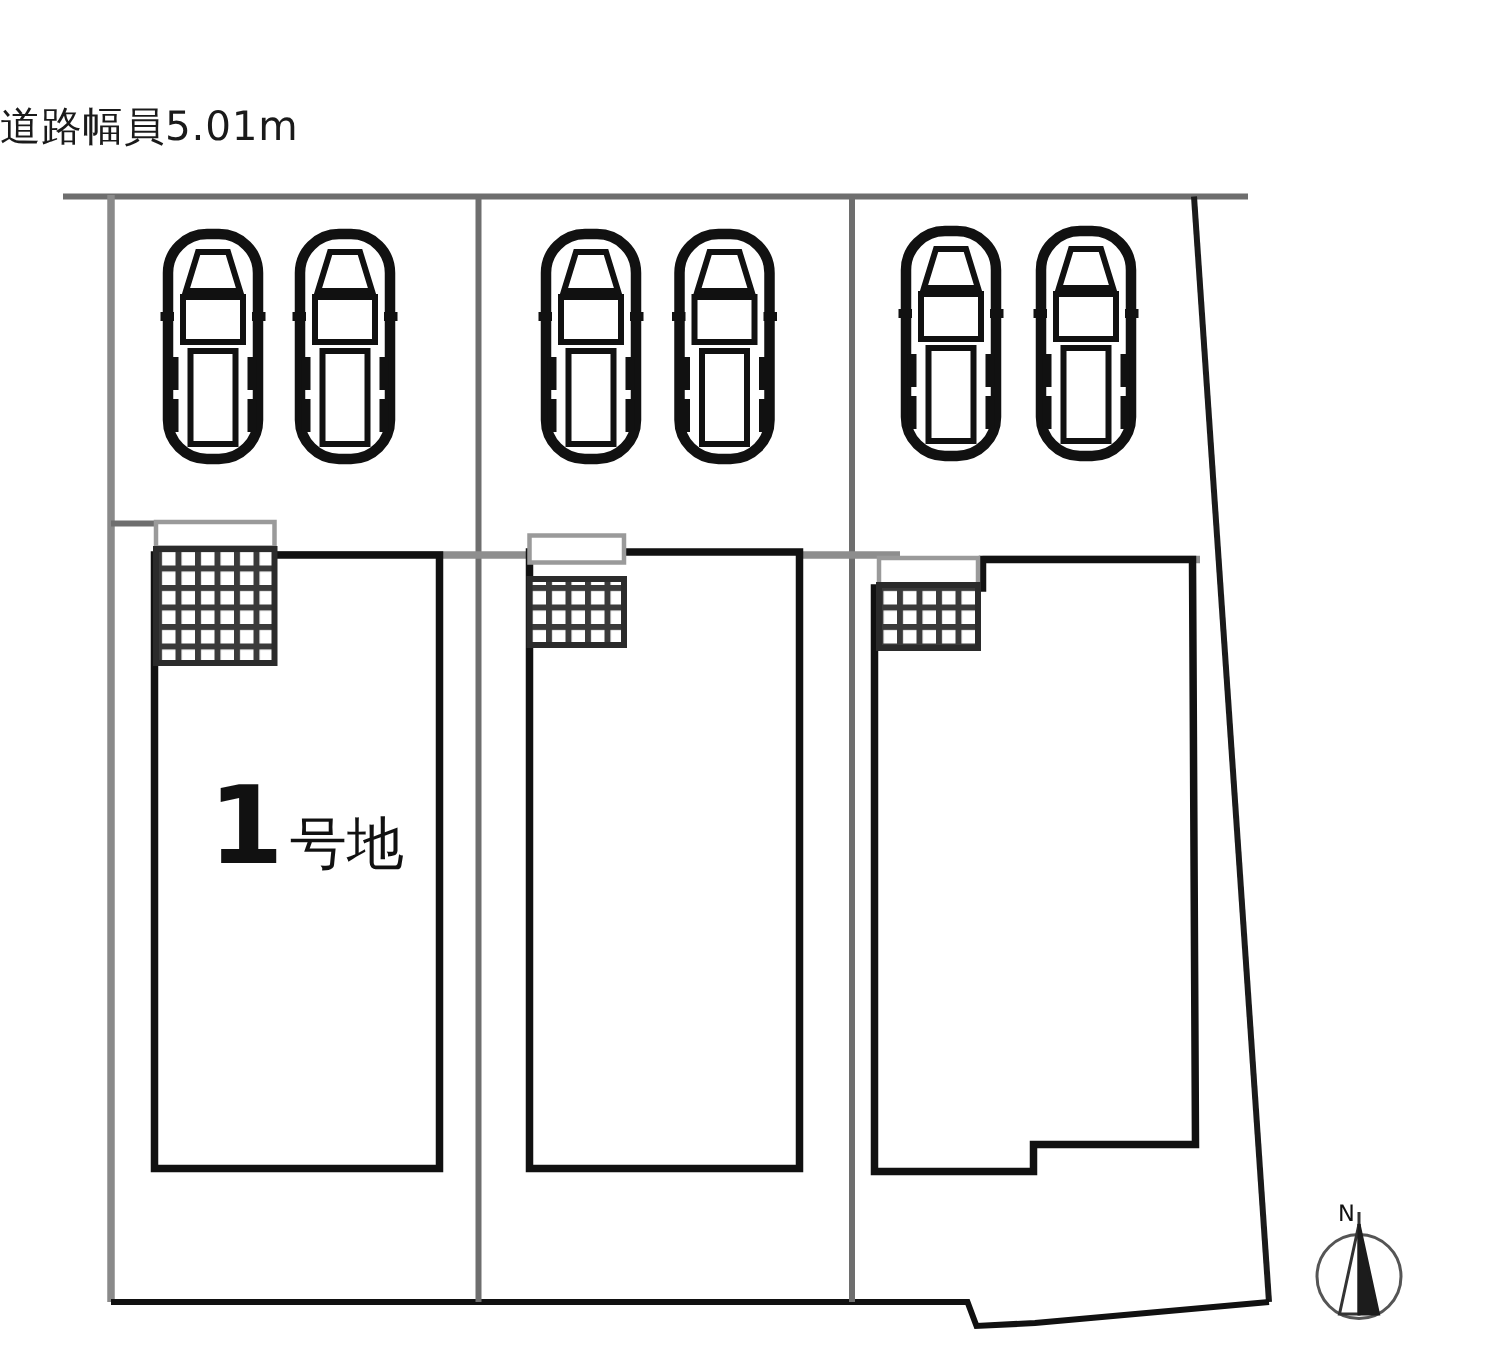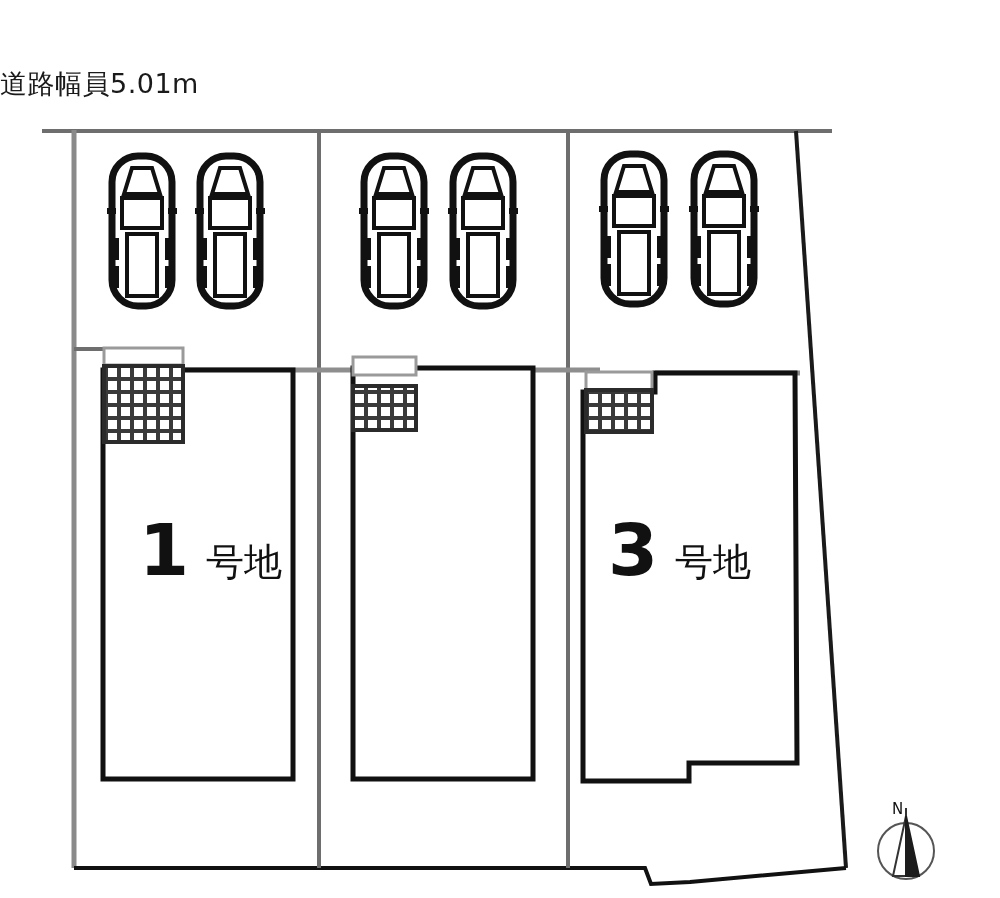--- a/index.html
+++ b/index.html
@@ -51,21 +51,21 @@
     font-weight: 700;
     line-height: 1;
     vertical-align: baseline;
     letter-spacing: -1px;
   }
   .lot-label .suffix {
     font-size: 38px;
     font-weight: 500;
     line-height: 1;
     vertical-align: baseline;
-    margin-left: 18px;
+    margin-left: 5px;
   }
   #lot-label-1 { left: 139px; top: 514px; }
   #lot-label-2 { left: 374px; top: 514px; }
   #lot-label-3 { left: 608px; top: 514px; }
   .compass-n {
     position: absolute;
     left: 892px;
     top: 800px;
     font-size: 15px;
     color: #111111;
@@ -224,19 +224,16 @@
       <line x1="906" y1="851" x2="906" y2="808" stroke="#333333" stroke-width="2"></line>
       <polygon points="906,816 893,876 906,876" fill="#ffffff" stroke="#333333" stroke-width="2"></polygon>
       <polygon points="906,816 919,876 906,876" fill="#1c1c1c" stroke="#1c1c1c" stroke-width="2"></polygon>
     </g>
 
   </svg>
 
   <div class="lot-label" id="lot-label-1">
     <span class="num">1</span><span class="suffix">号地</span>
   </div>
-  <div class="lot-label" id="lot-label-3">
-    <span class="num">3</span><span class="suffix">号地</span>
-  </div>
 
   <div class="compass-n">N</div>
 
 </div>
 
 </body></html>

